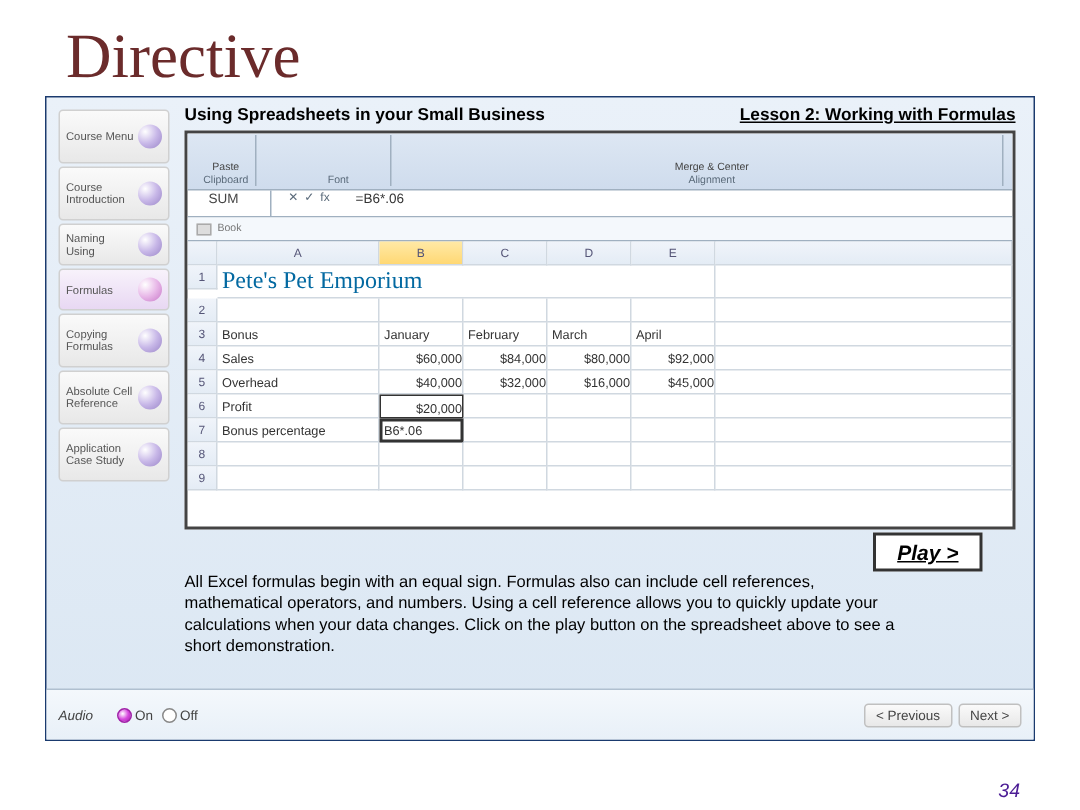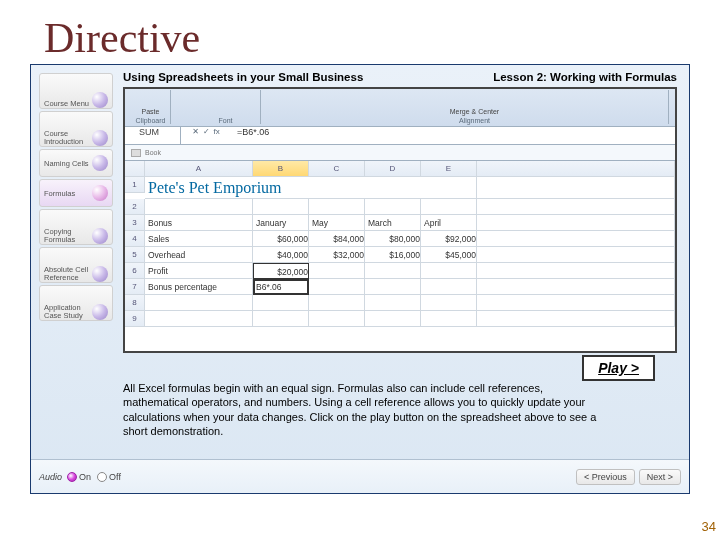--- a/index.html
+++ b/index.html
@@ -1,28 +1,28 @@
 <!DOCTYPE html>
 <html><head>
 <meta charset="utf-8">
 <style>
   * { box-sizing: border-box; margin: 0; padding: 0; }
   body { font-family: Arial, sans-serif; width: 720px; height: 540px; background: #fff; position: relative; }
   .slide-title { font-family: "Times New Roman", serif; font-size: 42px; color: #6b2b2b; padding: 14px 0 2px 44px; font-weight: 500; }
   .frame { border: 1px solid #1a3a6e; margin: 0 30px 0 30px; height: 430px; background: linear-gradient(#eaf1f9, #dbe7f3); position: relative; }
   .menu-col { position: absolute; left: 8px; top: 8px; width: 74px; display: flex; flex-direction: column; gap: 2px; }
   .menu-btn { display: flex; align-items: center; height: 28px; background: linear-gradient(#fafafa, #e8e8e8); border: 1px solid #d0d0d0; border-radius: 3px; padding-left: 4px; font-size: 7.5px; color: #555; position: relative; }
-  .menu-btn.cap { height: 36px; line-height: 1.1; padding-top: 0; align-items: flex-end; }
+  .menu-btn.cap { height: 36px; line-height: 1.1; padding-top: 0; align-items: center; }
   .menu-btn .orb { width: 16px; height: 16px; border-radius: 50%; background: radial-gradient(circle at 30% 30%, #fff, #c8b8e8, #9a85c8); margin-left: auto; margin-right: 4px; flex-shrink: 0; }
   .menu-btn.active { background: linear-gradient(#f8f2fb, #e8d8f3); }
   .menu-btn.active .orb { background: radial-gradient(circle at 30% 30%, #fff, #e8b8e8, #c878c8); }
   .menu-btn span { max-width: 46px; }
   .content { position: absolute; left: 92px; right: 12px; top: 6px; bottom: 36px; }
   .hdr { display: flex; justify-content: space-between; font-size: 11.5px; font-weight: bold; margin-bottom: 4px; }
-  .hdr .lesson { }
+  .hdr .lesson { text-decoration: underline; }
   .ss { border: 2px solid #444; background: #fff; height: 266px; overflow: hidden; }
   .ribbon-frag { height: 38px; background: linear-gradient(#dde7f3, #cfdced); border-bottom: 1px solid #a0b0c0; display: flex; align-items: flex-end; font-size: 7px; color: #5a6a7a; padding: 0 6px 2px 6px; gap: 20px; }
   .ribbon-frag .seg { border-right: 1px solid #a0b0c0; padding-right: 6px; padding-left: 6px; height: 34px; display: flex; flex-direction: column; justify-content: flex-end; align-items: center; }
   .ribbon-frag .seg.first { width: 40px; }
   .ribbon-frag .seg.wide { width: 70px; }
   .ribbon-frag .seg.wider { width: 140px; flex: 1; }
   .ribbon-frag .seg .top { font-size: 7px; color: #444; display: flex; gap: 4px; align-items: center; margin-bottom: 2px; }
   .fx-bar { display: flex; height: 18px; border-bottom: 1px solid #a0b0c0; font-size: 9px; }
   .namebox { width: 56px; border-right: 1px solid #a0b0c0; padding-left: 14px; color: #444; }
   .fx-icons { width: 50px; display: flex; gap: 4px; justify-content: center; color: #5a6a7a; font-size: 8px; }
@@ -35,45 +35,45 @@
   .sheet .ch { background: linear-gradient(#f0f4fa, #e4ecf5); text-align: center; font-size: 8px; color: #557; }
   .sheet .ch.active { background: linear-gradient(#ffe9a6, #ffd874); }
   .sheet .corner { background: linear-gradient(#f0f4fa, #e4ecf5); }
   .sheet .store { font-family: "Comic Sans MS", cursive; font-size: 16px; color: #0369a1; }
   .sheet .sel { outline: 2px solid #333; outline-offset: -2px; }
   .sheet .sel-above { border: 1px solid #333; }
   .sheet .num { text-align: right; padding-right: 0; }
   .play-btn { position: absolute; right: 22px; top: 284px; background: #fff; border: 2px solid #333; padding: 3px 14px; font-size: 14px; font-weight: bold; text-decoration: underline; font-style: italic; }
   .body-text { font-size: 11px; font-weight: normal; line-height: 1.3; margin-top: 28px; padding-right: 80px; }
   .footer { position: absolute; left: 0; right: 0; bottom: 0; height: 34px; border-top: 1px solid #b0c0d0; display: flex; align-items: center; padding: 0 8px; font-size: 9px; color: #444; background: linear-gradient(#f4f8fc, #e8f0f8); }
-  .footer .lbl { font-style: italic; margin-right: 5px; }
+  .footer .lbl { font-style: italic; margin-right: 16px; }
   .radio { width: 10px; height: 10px; border-radius: 50%; border: 1px solid #888; display: inline-block; margin-right: 2px; vertical-align: middle; background: #fff; }
   .radio.on { background: radial-gradient(circle at 35% 35%, #fff, #d84adf, #a020a8); border-color: #a020a8; }
   .footer .spacer { flex: 1; }
   .navbtn { border: 1px solid #c0c0c0; background: linear-gradient(#fafafa,#e8e8e8); border-radius: 3px; padding: 2px 7px; margin-left: 4px; font-size: 9px; color: #444; }
-  .slide-num { position: absolute; right: 4px; bottom: 6px; font-size: 13px; color: #a16207; }
+  .slide-num { position: absolute; right: 40px; bottom: 6px; font-size: 13px; color: #4c1d95; font-style: italic; }
 </style>
 </head>
 <body>
 
 <div class="slide-title">Directive</div>
 
 <div class="frame">
 
   <div class="menu-col">
     <div class="menu-btn cap">
         <span>Course Menu</span>
         <span class="orb"></span>
       </div>
     <div class="menu-btn cap">
         <span>Course Introduction</span>
         <span class="orb"></span>
       </div>
     <div class="menu-btn">
-        <span>Naming Cells</span>
+        <span>Naming Using</span>
         <span class="orb"></span>
       </div>
     <div class="menu-btn active">
         <span>Formulas</span>
         <span class="orb"></span>
       </div>
     <div class="menu-btn cap">
         <span>Copying Formulas</span>
         <span class="orb"></span>
       </div>
@@ -139,21 +139,21 @@
           <div></div>
           <div></div>
           <div></div>
           <div></div>
           <div></div>
           <div></div>
 
         <div class="rh">3</div>
         <div>Bonus</div>
         <div>January</div>
-        <div>May</div>
+        <div>February</div>
         <div>March</div>
         <div>April</div>
         <div></div>
 
         <div class="rh">4</div>
         <div>Sales</div>
         <div class="num">$60,000</div>
         <div class="num">$84,000</div>
         <div class="num">$80,000</div>
         <div class="num">$92,000</div>

